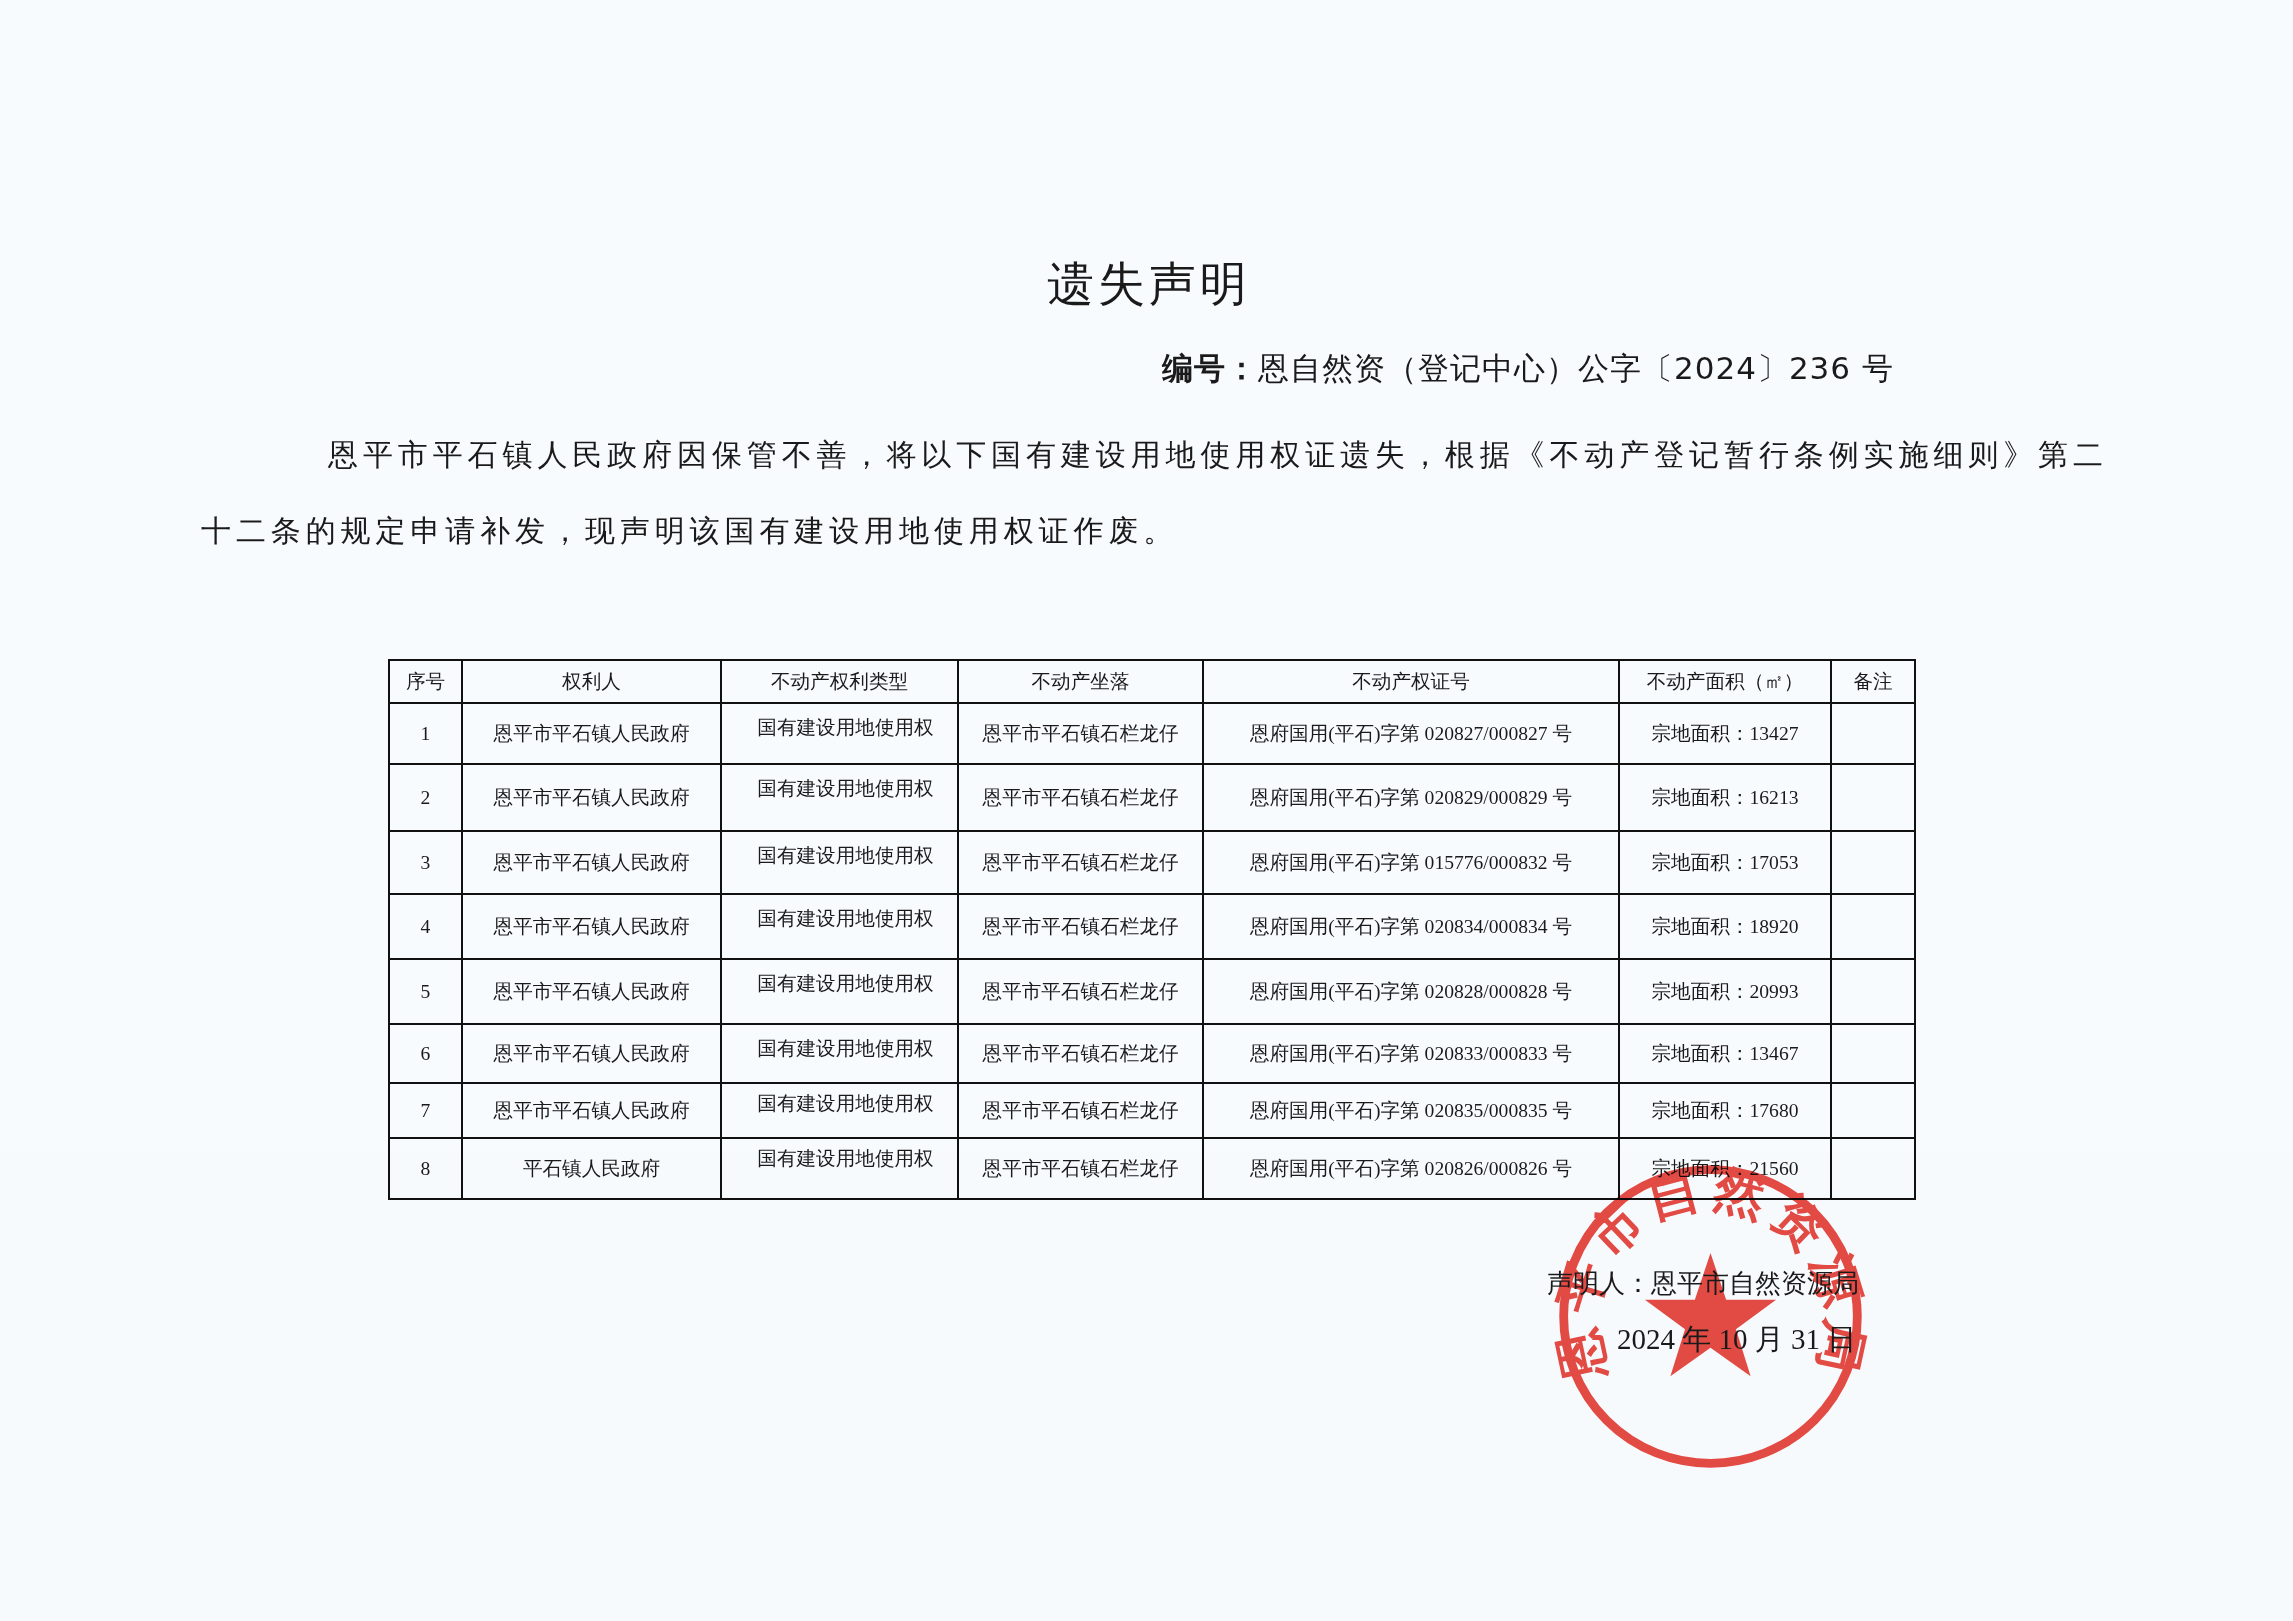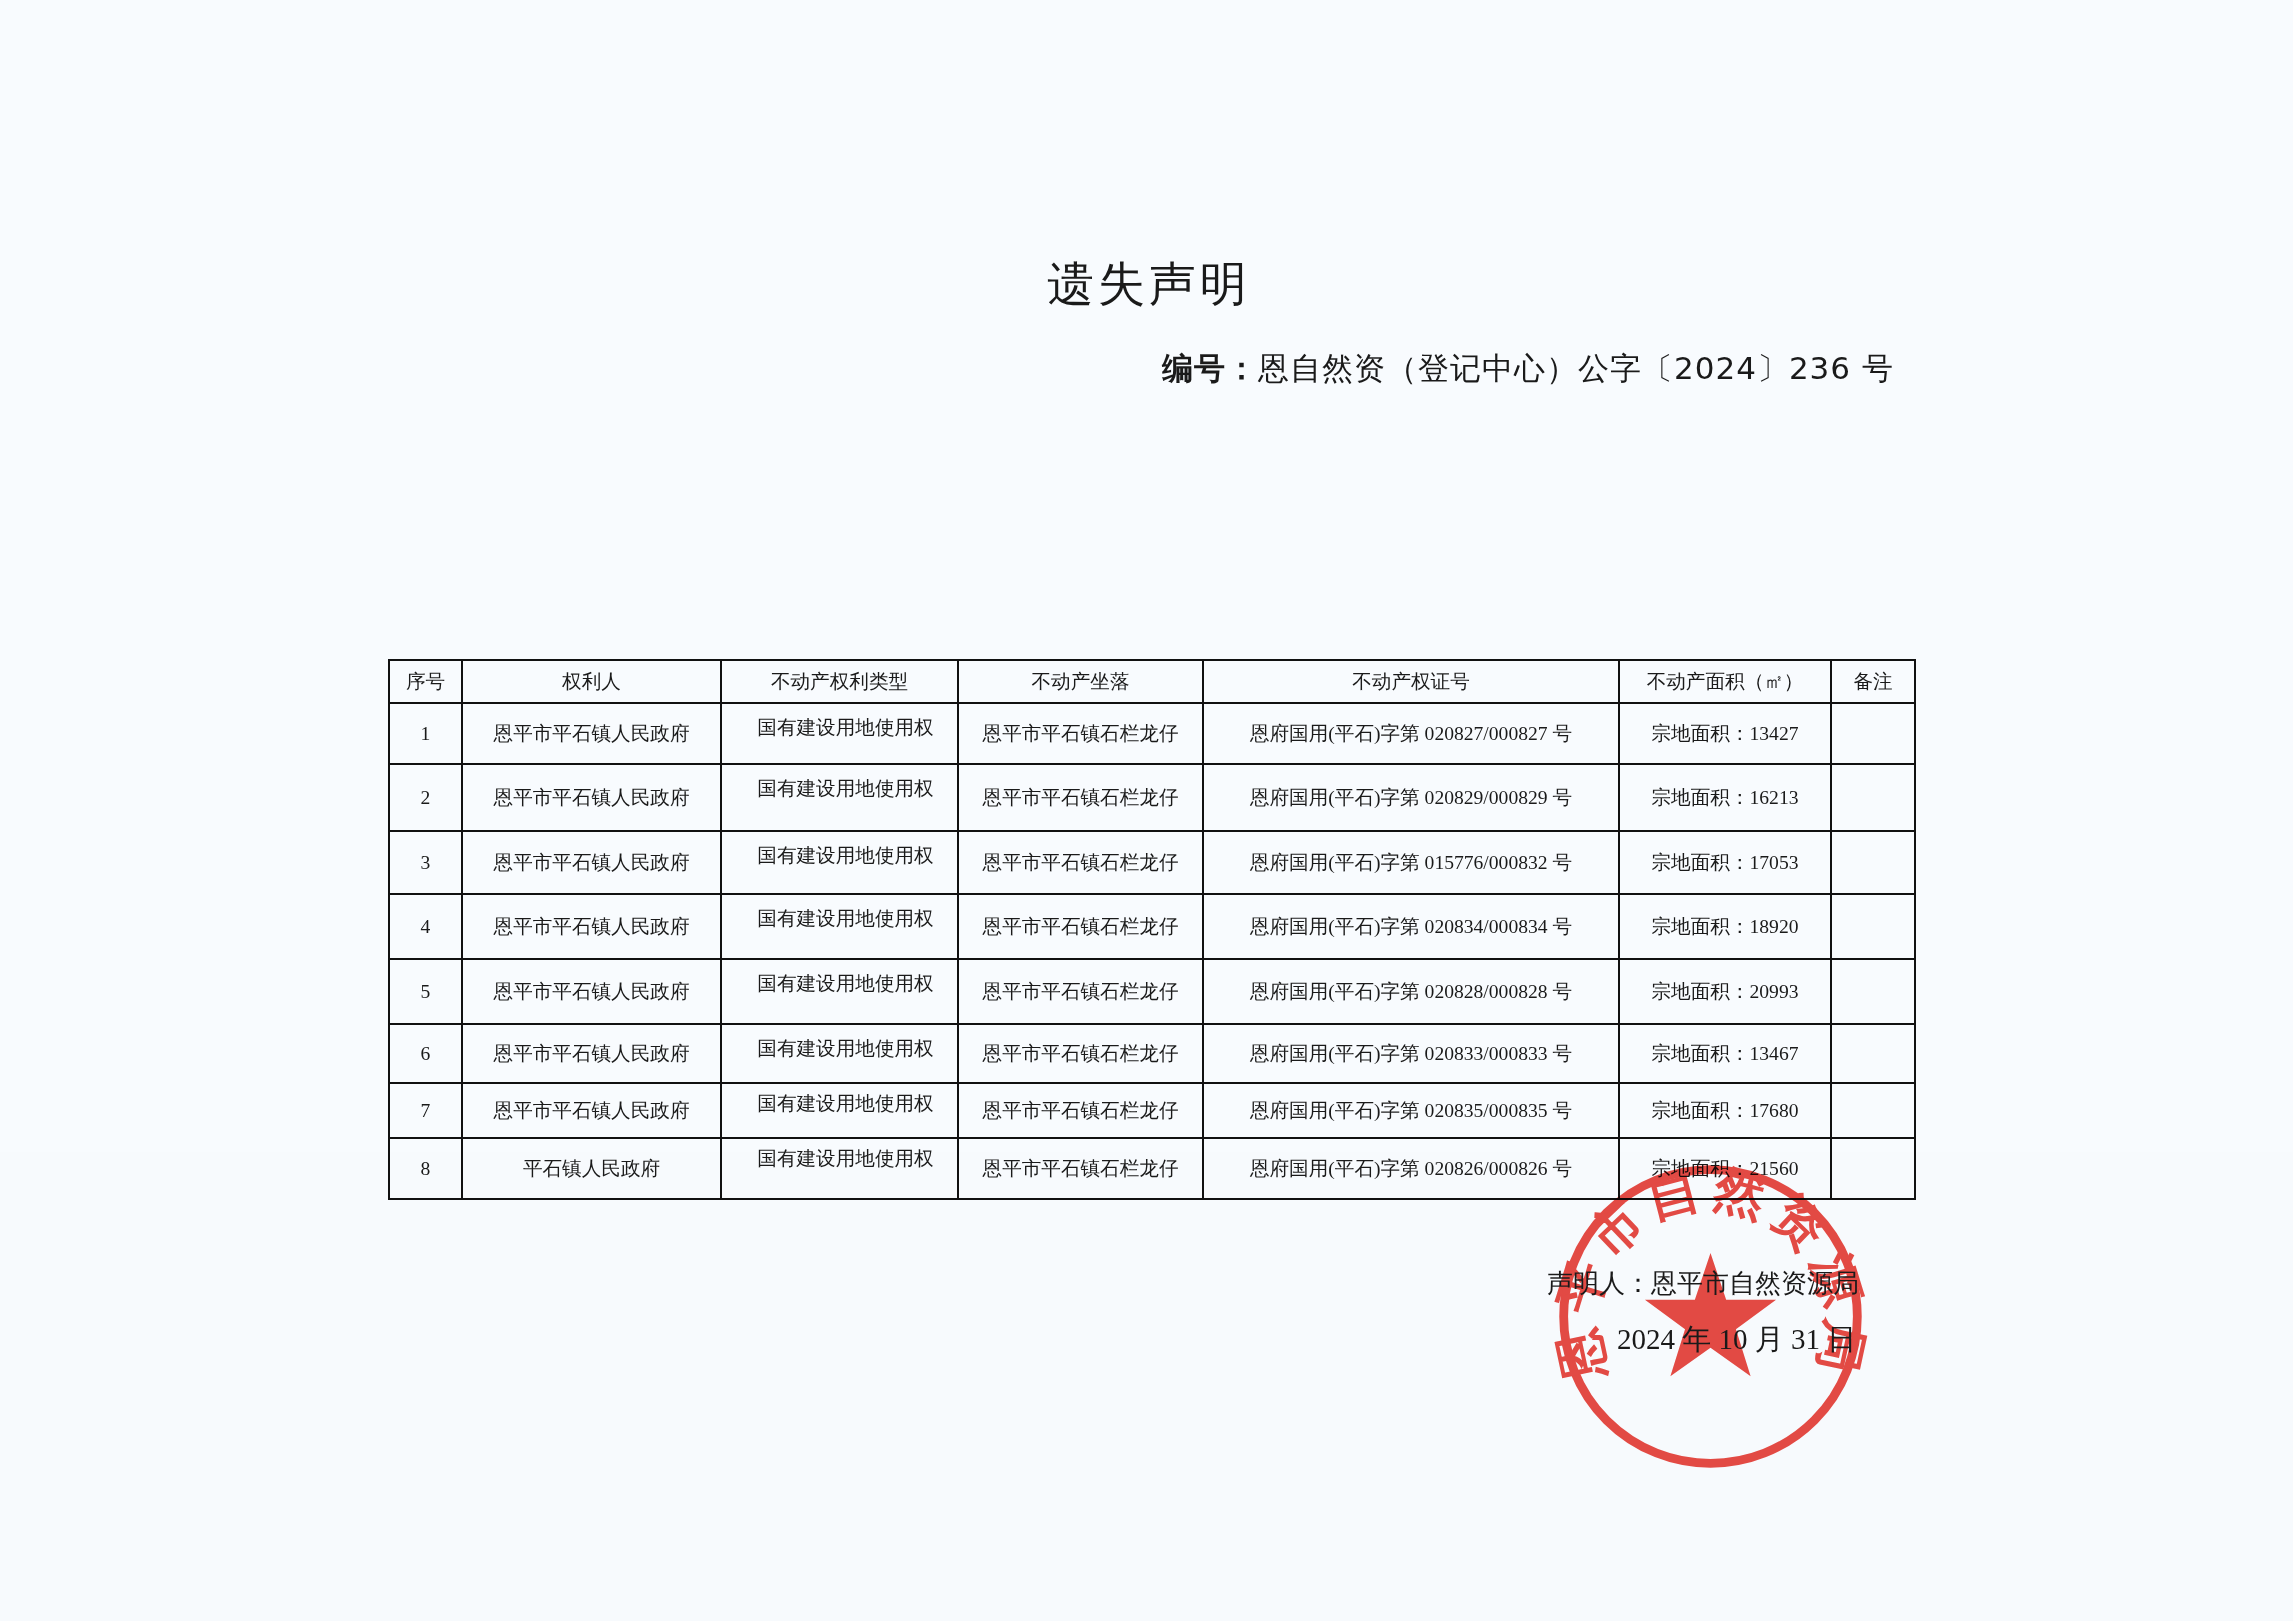--- a/index.html
+++ b/index.html
@@ -114,20 +114,21 @@
 
 <div class="page">
 
   <h1 class="title">遗失声明</h1>
 
   <div class="doc-number">
     <span class="lbl">编号：</span><span>恩自然资（登记中心）公字〔2024〕236 号</span>
   </div>
 
   <div class="body-text">
+    <p class="indent">恩平市平石镇人民政府因保管不善，将以下国有建设用地使用权证遗失，根据《不动产登记暂行条例实施细则》第二十二条的规定申请补发，现声明该国有建设用地使用权证作废。</p>
   </div>
 
   <table class="records">
     <colgroup>
       <col class="c-seq">
         <col class="c-owner">
         <col class="c-type">
         <col class="c-loc">
         <col class="c-cert">
         <col class="c-area">

